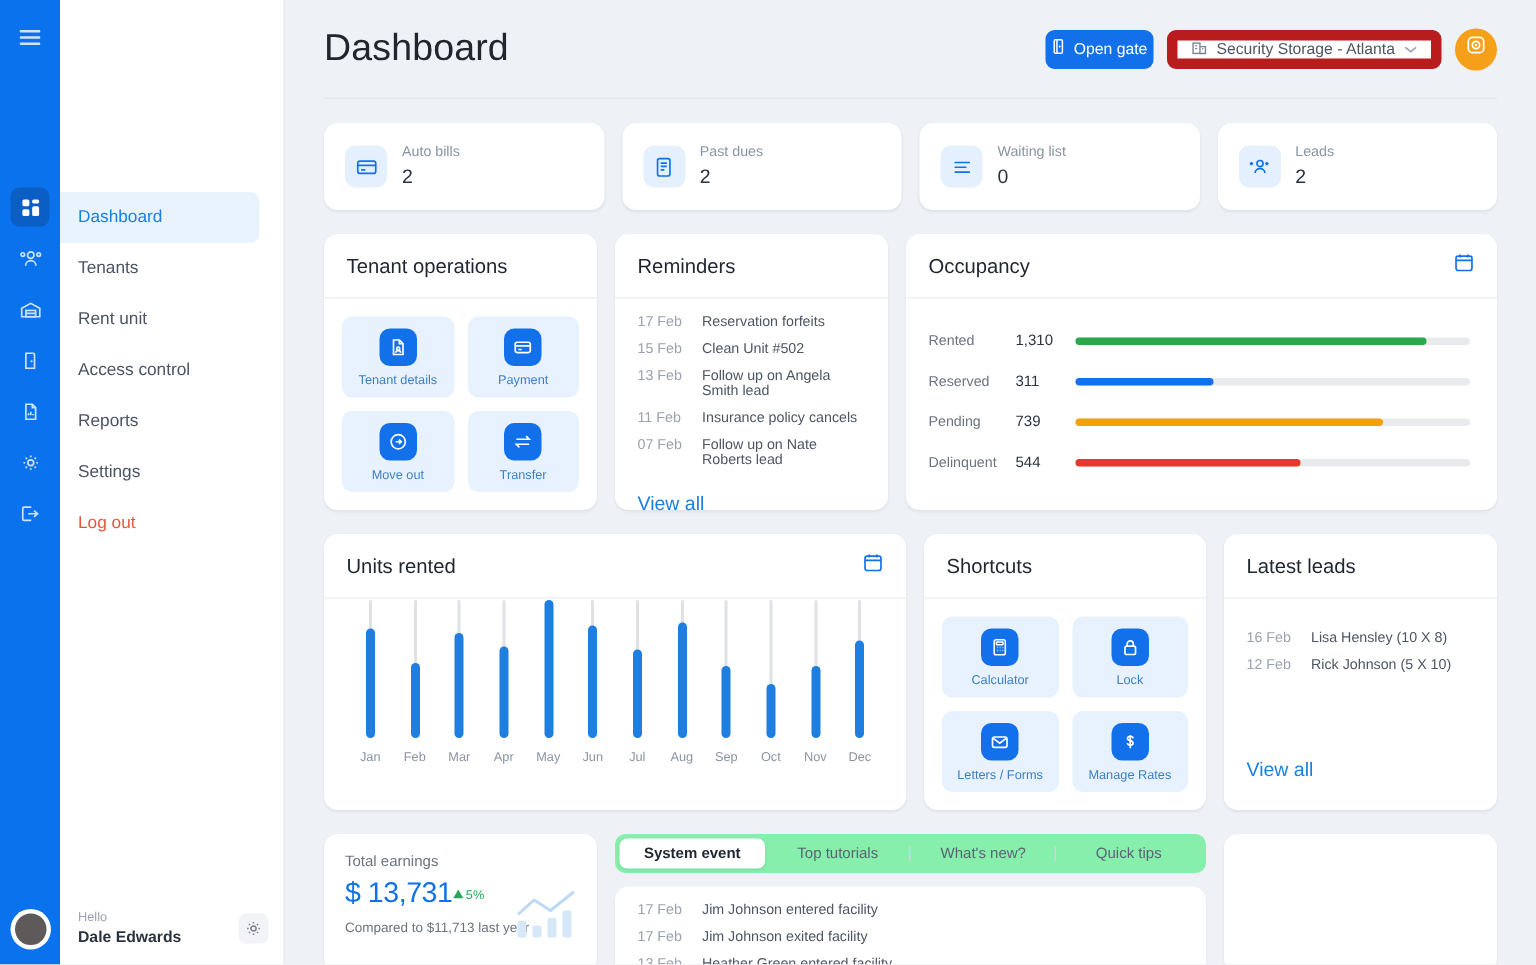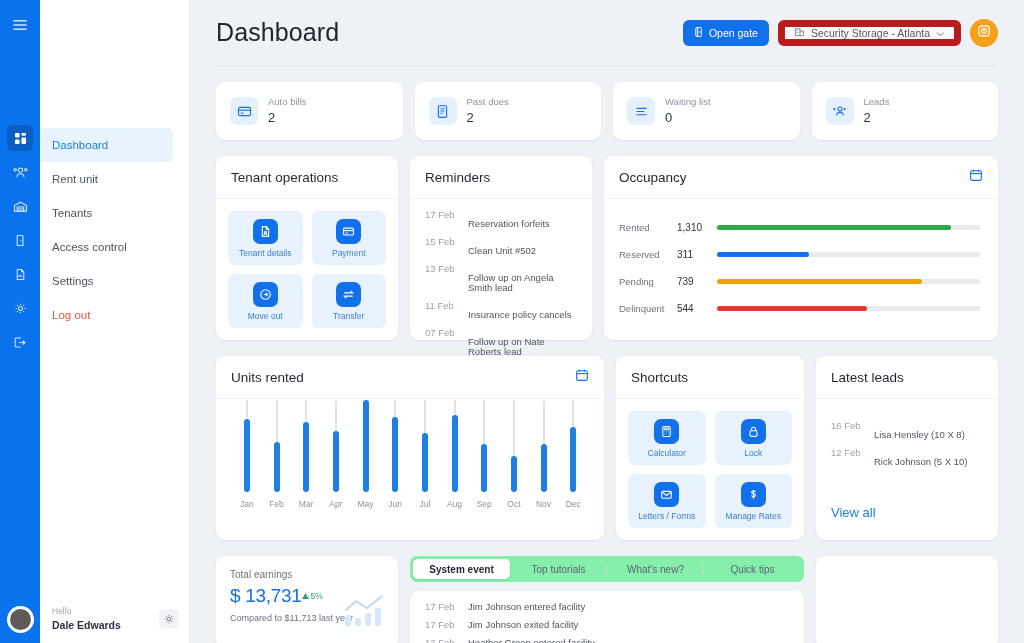--- a/index.html
+++ b/index.html
@@ -62,21 +62,21 @@
 
   
   .main { flex: 1; height: 643px; background: #eef1f6; padding: 0 26px; overflow: hidden; }
   .topbar {
     height: 66px; display: flex; align-items: center; border-bottom: 1px solid #e2e7ef;
   }
   .page-title { font-size: 25px; color: #21262e; font-weight: normal; letter-spacing: .1px; }
   .top-actions { margin-left: auto; display: flex; align-items: center; gap: 9px; }
   .btn-open-gate {
     background: #1271ea; color: #fff; height: 26px; border-radius: 6px;
-    display: flex; align-items: center; gap: 5px; padding: 0 11px; font-size: 10.5px;
+    display: flex; align-items: center; gap: 5px; padding: 0 4px; font-size: 10.5px;
   }
   .loc-select {
     height: 26px; border: 7px solid #b91c1c; background: #fff; border-radius: 6px;
     display: flex; align-items: center; gap: 6px; padding: 0 9px; font-size: 10.5px; color: #4d5663;
     min-width: 148px;
   }
   .loc-select .chev { margin-left: auto; color: #9aa3b0; }
   .orange-btn {
     width: 28px; height: 28px; border-radius: 50%; background: #f6a01a;
     display: flex; align-items: center; justify-content: center;
@@ -113,21 +113,21 @@
   }
   .op-tile .sq {
     width: 25px; height: 25px; border-radius: 7px; background: #1271ea;
     display: flex; align-items: center; justify-content: center;
   }
   .op-tile .lbl { font-size: 8.5px; color: #3d7fc4; }
 
   .rem-list { padding: 11px 15px 0 15px; }
   .rem-row { display: flex; gap: 10px; font-size: 9.5px; line-height: 1.05; margin-bottom: 8px; }
   .rem-date { color: #9aa3b0; width: 33px; flex: 0 0 33px; }
-  .rem-text { color: #4d5663; margin-top: 9px; }
+  .rem-text { color: #4d5663; }
   .view-all { font-size: 13px; color: #1b7fe0; padding: 0 15px 11px 15px; margin-top: 8px; }
   .rem-card-body { height: 132px; display: flex; flex-direction: column; }
   .rem-spacer { flex: 1; }
 
   .occ-body { padding: 15px 18px 13px 15px; }
   .occ-row { display: flex; align-items: center; height: 27px; }
   .occ-name { font-size: 9.5px; color: #6b7480; width: 58px; flex: 0 0 58px; }
   .occ-val { font-size: 10px; color: #2b3340; width: 40px; flex: 0 0 40px; }
   .occ-track { flex: 1; height: 5px; background: #e8eaee; border-radius: 3px; position: relative; }
   .occ-fill { position: absolute; left: 0; top: 0; height: 5px; border-radius: 3px; }
@@ -272,27 +272,30 @@
           </span>
       </div>
     </div>
 
     <div class="side-panel">
       <div class="side-items">
         <div class="side-item active">
             <span>Dashboard</span>
           </div>
         <div class="side-item">
+            <span>Tenants</span>
+          </div>
+        <div class="side-item">
             <span>Rent unit</span>
-          </div>
-        <div class="side-item">
-            <span>Tenants</span>
           </div>
         <div class="side-item">
             <span>Access control</span>
+          </div>
+        <div class="side-item">
+            <span>Reports</span>
           </div>
         <div class="side-item">
             <span>Settings</span>
           </div>
         <div class="side-item danger">
             <span>Log out</span>
           </div>
       </div>
       <div class="side-foot">
         <div>

